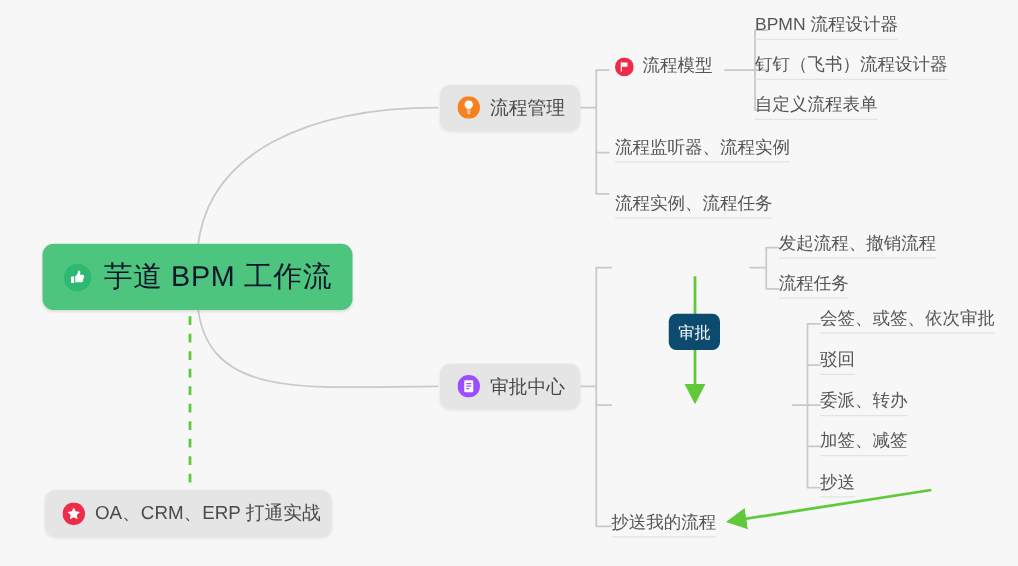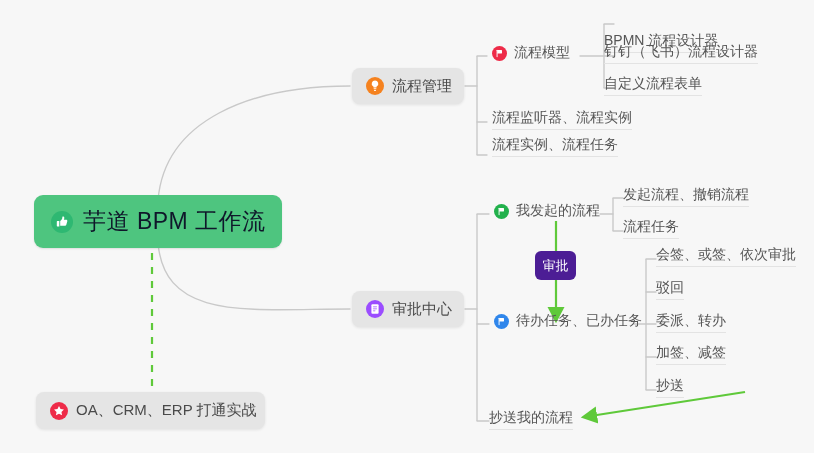--- a/index.html
+++ b/index.html
@@ -50,21 +50,21 @@
     padding-bottom:2px;
   }
   .leaf .ico{margin-right:7px;display:flex;align-items:center;}
   .leaf .label{color:#555555;font-size:14px;}
   .leaf.nobar{border-bottom:none;}
 
   
   .tag{
     position:absolute;
     display:flex;align-items:center;justify-content:center;
-    background:#4c1d95;
+    background:#0c4a6e;
     border-radius:6px;
     box-sizing:border-box;
   }
   .tag .label{color:#ffffff;font-size:13px;white-space:nowrap;}
 
   .ico svg{display:block;}
 </style>
 </head>
 <body>
 
@@ -152,78 +152,58 @@
     <span class="ico">
       <svg width="15" height="15" viewBox="0 0 15 15">
         <circle cx="7.5" cy="7.5" r="7.5" fill="#ee2b48"></circle>
         <path d="M5.2 4h4.3c.3 0 .5.22.5.5v2.4c0 .28-.2.5-.5.5H5.2z" fill="#fff"></path>
         <rect x="4.6" y="3.7" width="0.95" height="7.6" rx="0.47" fill="#fff"></rect>
       </svg>
     </span>
     <span class="label">流程模型</span>
   </div>
 
-  <div class="leaf" style="left:604px;top:11px;margin-top:21px;">
+  <div class="leaf" style="left:604px;top:11px;">
     <span class="label">BPMN 流程设计器</span>
   </div>
   <div class="leaf" style="left:604px;top:43px;">
     <span class="label">钉钉（飞书）流程设计器</span>
   </div>
   <div class="leaf" style="left:604px;top:75px;">
     <span class="label">自定义流程表单</span>
   </div>
 
   <div class="leaf" style="left:492px;top:109px;">
     <span class="label">流程监听器、流程实例</span>
   </div>
-  <div class="leaf" style="left:492px;top:136px;justify-content:flex-end;">
+  <div class="leaf" style="left:492px;top:154px;justify-content:flex-end;">
     <span class="label">流程实例、流程任务</span>
   </div>
 
   <div class="card" style="left:352px;top:291px;width:112px;height:36px;">
     <span class="ico">
       <svg width="18" height="18" viewBox="0 0 18 18">
         <circle cx="9" cy="9" r="9" fill="#9b4dff"></circle>
         <rect x="5.4" y="4.2" width="7.2" height="9.6" rx="1" fill="#fff"></rect>
         <rect x="6.9" y="6.4" width="4.2" height="0.9" rx="0.45" fill="#9b4dff"></rect>
         <rect x="6.9" y="8.4" width="4.2" height="0.9" rx="0.45" fill="#9b4dff"></rect>
         <rect x="6.9" y="10.4" width="2.6" height="0.9" rx="0.45" fill="#9b4dff"></rect>
       </svg>
     </span>
     <span class="label">审批中心</span>
   </div>
 
-  <div class="leaf nobar" style="left:494px;top:202px;">
-    <span class="ico">
-      <svg width="15" height="15" viewBox="0 0 15 15">
-        <circle cx="7.5" cy="7.5" r="7.5" fill="#22b14c"></circle>
-        <path d="M5.2 4h4.3c.3 0 .5.22.5.5v2.4c0 .28-.2.5-.5.5H5.2z" fill="#fff"></path>
-        <rect x="4.6" y="3.7" width="0.95" height="7.6" rx="0.47" fill="#fff"></rect>
-      </svg>
-    </span>
-    <span class="label">我发起的流程</span>
-  </div>
 
   <div class="leaf" style="left:623px;top:186px;">
     <span class="label">发起流程、撤销流程</span>
   </div>
   <div class="leaf" style="left:623px;top:218px;">
     <span class="label">流程任务</span>
   </div>
 
-  <div class="leaf nobar" style="left:494px;top:312px;">
-    <span class="ico">
-      <svg width="15" height="15" viewBox="0 0 15 15">
-        <circle cx="7.5" cy="7.5" r="7.5" fill="#2f86eb"></circle>
-        <path d="M5.2 4h4.3c.3 0 .5.22.5.5v2.4c0 .28-.2.5-.5.5H5.2z" fill="#fff"></path>
-        <rect x="4.6" y="3.7" width="0.95" height="7.6" rx="0.47" fill="#fff"></rect>
-      </svg>
-    </span>
-    <span class="label">待办任务、已办任务</span>
-  </div>
 
   <div class="leaf" style="left:656px;top:246px;">
     <span class="label">会签、或签、依次审批</span>
   </div>
   <div class="leaf" style="left:656px;top:279px;justify-content:center;">
     <span class="label">驳回</span>
   </div>
   <div class="leaf" style="left:656px;top:312px;">
     <span class="label">委派、转办</span>
   </div>

